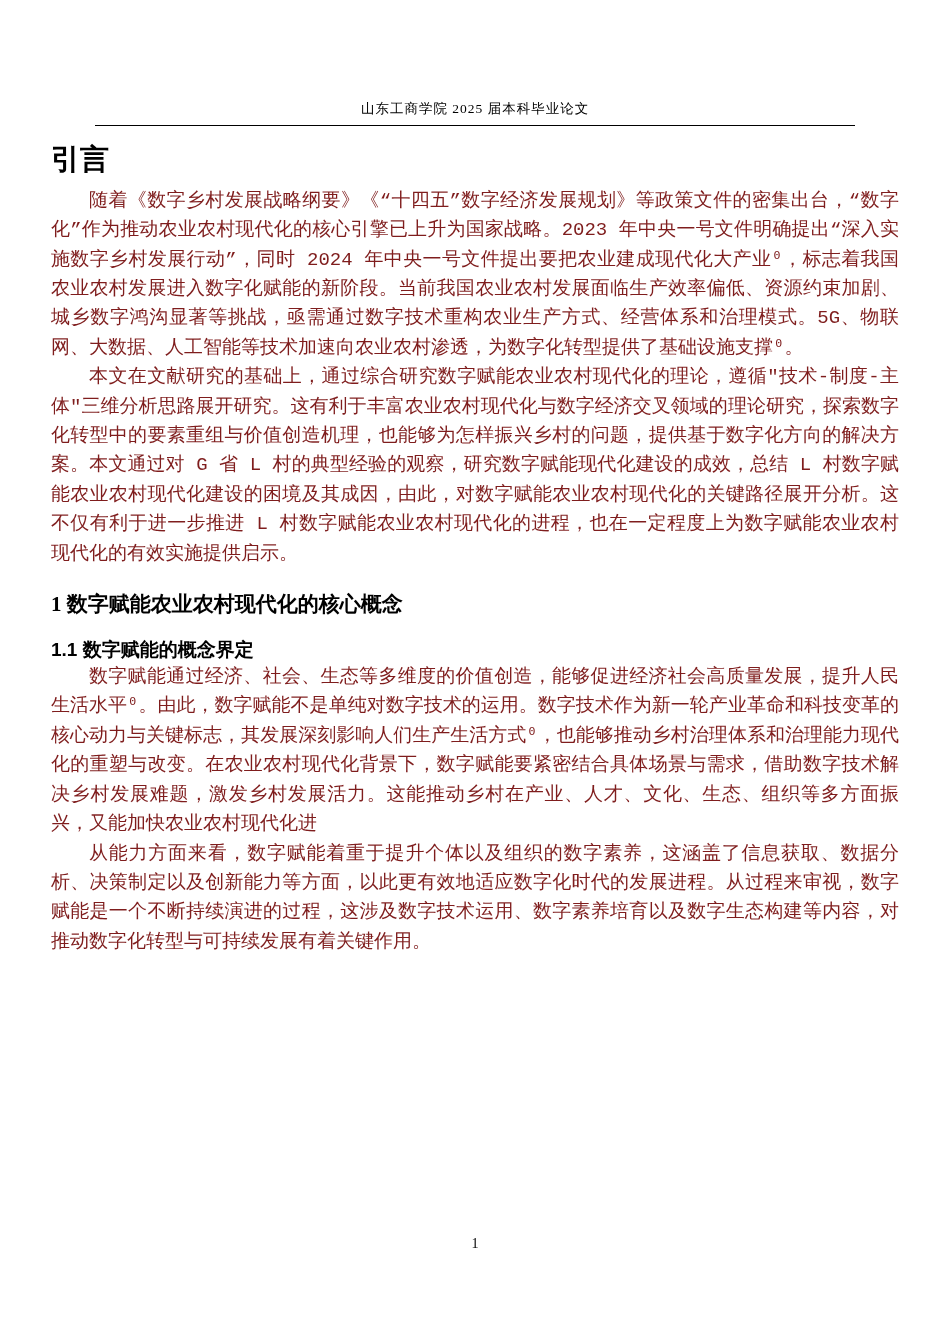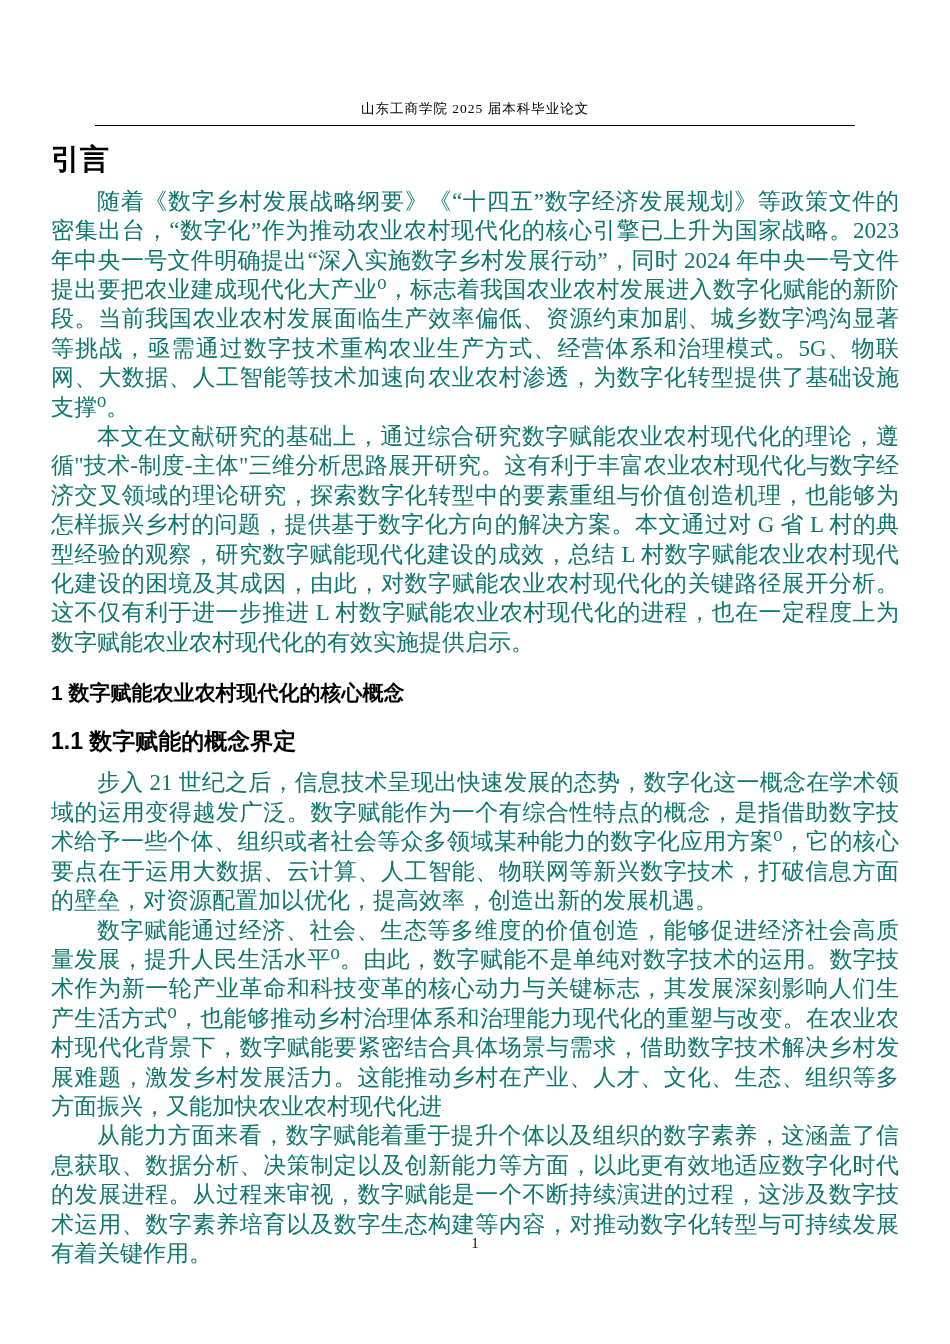--- a/index.html
+++ b/index.html
@@ -35,39 +35,40 @@
   .intro-title {
     margin: 16px 0 10px 0;
     font-family: "Liberation Sans", "DejaVu Sans", sans-serif;
     font-size: 29px;
     font-weight: bold;
     line-height: 1.2;
     color: #000000;
   }
   .body-para {
     margin: 0;
-    font-size: 23px;
+    font-size: 19px;
     line-height: 29.4px;
     text-align: justify;
     text-justify: inter-ideograph;
     text-indent: 2em;
-    color: #0f766e;
+    color: #7f1d1d;
+    font-family: Liberation Mono, monospace;
   }
   .section-title {
     margin: 22px 0 0 0;
-    font-family: Liberation Sans, sans-serif;
+    font-family: Liberation Serif, serif;
     font-size: 21px;
     font-weight: bold;
     line-height: 1.3;
     color: #000000;
   }
   .subsection-title {
     margin: 20px 0 0 0;
     font-family: "Liberation Sans", "DejaVu Sans", sans-serif;
-    font-size: 23px;
+    font-size: 19px;
     font-weight: bold;
     line-height: 1.3;
     color: #000000;
   }
   .para-gap {
     margin-top: 12px;
   }
   .page-footer {
     position: absolute;
     bottom: 92px;
@@ -93,21 +94,20 @@
 
     <h1 class="intro-title">引言</h1>
 
     <p class="body-para">随着《数字乡村发展战略纲要》《“十四五”数字经济发展规划》等政策文件的密集出台，“数字化”作为推动农业农村现代化的核心引擎已上升为国家战略。2023 年中央一号文件明确提出“深入实施数字乡村发展行动”，同时 2024 年中央一号文件提出要把农业建成现代化大产业⁰，标志着我国农业农村发展进入数字化赋能的新阶段。当前我国农业农村发展面临生产效率偏低、资源约束加剧、城乡数字鸿沟显著等挑战，亟需通过数字技术重构农业生产方式、经营体系和治理模式。5G、物联网、大数据、人工智能等技术加速向农业农村渗透，为数字化转型提供了基础设施支撑⁰。</p>
     <p class="body-para">本文在文献研究的基础上，通过综合研究数字赋能农业农村现代化的理论，遵循"技术-制度-主体"三维分析思路展开研究。这有利于丰富农业农村现代化与数字经济交叉领域的理论研究，探索数字化转型中的要素重组与价值创造机理，也能够为怎样振兴乡村的问题，提供基于数字化方向的解决方案。本文通过对 G 省 L 村的典型经验的观察，研究数字赋能现代化建设的成效，总结 L 村数字赋能农业农村现代化建设的困境及其成因，由此，对数字赋能农业农村现代化的关键路径展开分析。这不仅有利于进一步推进 L 村数字赋能农业农村现代化的进程，也在一定程度上为数字赋能农业农村现代化的有效实施提供启示。</p>
 
     <h2 class="section-title">1  数字赋能农业农村现代化的核心概念</h2>
 
     <h3 class="subsection-title">1.1  数字赋能的概念界定</h3>
 
-    <p class="body-para para-gap">步入 21 世纪之后，信息技术呈现出快速发展的态势，数字化这一概念在学术领域的运用变得越发广泛。数字赋能作为一个有综合性特点的概念，是指借助数字技术给予一些个体、组织或者社会等众多领域某种能力的数字化应用方案⁰，它的核心要点在于运用大数据、云计算、人工智能、物联网等新兴数字技术，打破信息方面的壁垒，对资源配置加以优化，提高效率，创造出新的发展机遇。</p>
     <p class="body-para">数字赋能通过经济、社会、生态等多维度的价值创造，能够促进经济社会高质量发展，提升人民生活水平⁰。由此，数字赋能不是单纯对数字技术的运用。数字技术作为新一轮产业革命和科技变革的核心动力与关键标志，其发展深刻影响人们生产生活方式⁰，也能够推动乡村治理体系和治理能力现代化的重塑与改变。在农业农村现代化背景下，数字赋能要紧密结合具体场景与需求，借助数字技术解决乡村发展难题，激发乡村发展活力。这能推动乡村在产业、人才、文化、生态、组织等多方面振兴，又能加快农业农村现代化进</p>
     <p class="body-para">从能力方面来看，数字赋能着重于提升个体以及组织的数字素养，这涵盖了信息获取、数据分析、决策制定以及创新能力等方面，以此更有效地适应数字化时代的发展进程。从过程来审视，数字赋能是一个不断持续演进的过程，这涉及数字技术运用、数字素养培育以及数字生态构建等内容，对推动数字化转型与可持续发展有着关键作用。</p>
 
   </div>
 
   <div class="page-footer">
     <span>1</span>
   </div>
 
 </div>

